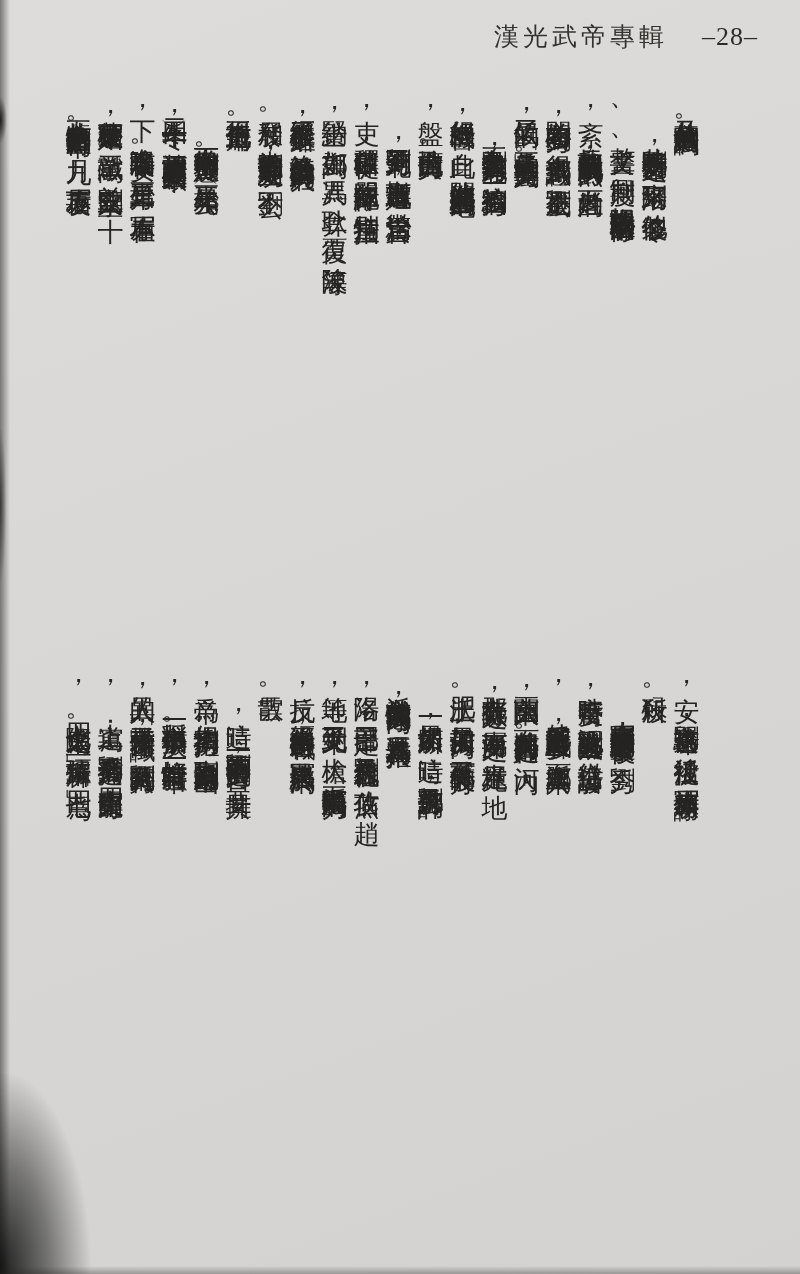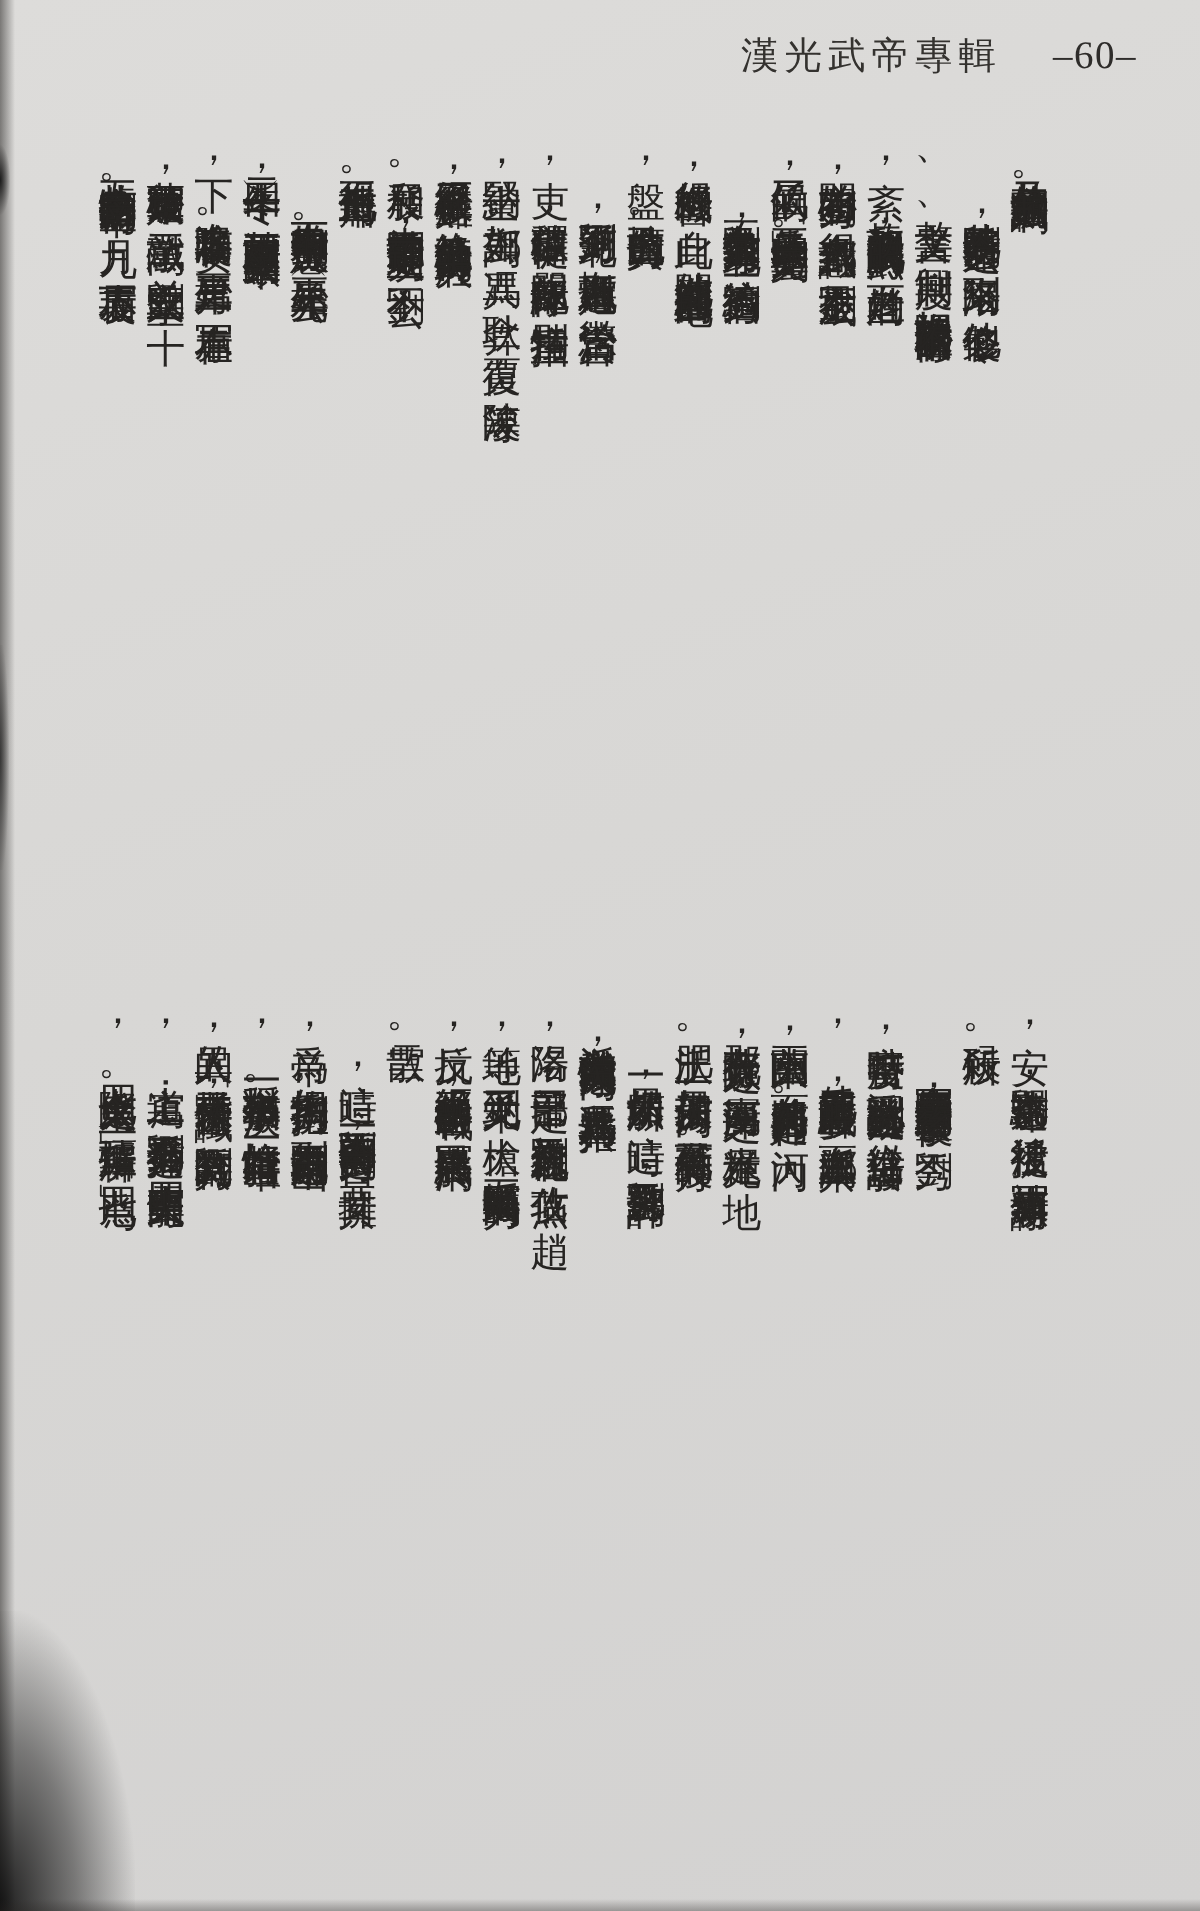--- a/index.html
+++ b/index.html
@@ -91,21 +91,21 @@
     white-space: nowrap;
   }
 </style>
 </head>
 <body>
 
 <div class="book-page">
 
   <div class="page-header">
     <div class="header-title">漢光武帝專輯</div>
-    <div class="page-number">–60–</div>
+    <div class="page-number">–28–</div>
   </div>
 
   <div class="text-block text-block-top">
       <div class="vcol">及其官僚的刻骨的諷刺。</div>
       <div class="vcol">　此時劉秀奉劉玄之命，來到洛陽，他製修令</div>
       <div class="vcol">、整文書、興制度，把洛陽的政務理治的有條不</div>
       <div class="vcol">紊，故和長安的混亂形成鮮明的對照，老百姓的</div>
       <div class="vcol">心開始向著劉秀，很多人都意識到，劉玄是成不</div>
       <div class="vcol">了氣候的，眞正的「天子」非劉秀莫屬。</div>
       <div class="vcol">　不久劉玄又遣劉秀鎮守河北，這給劉秀一個</div>

